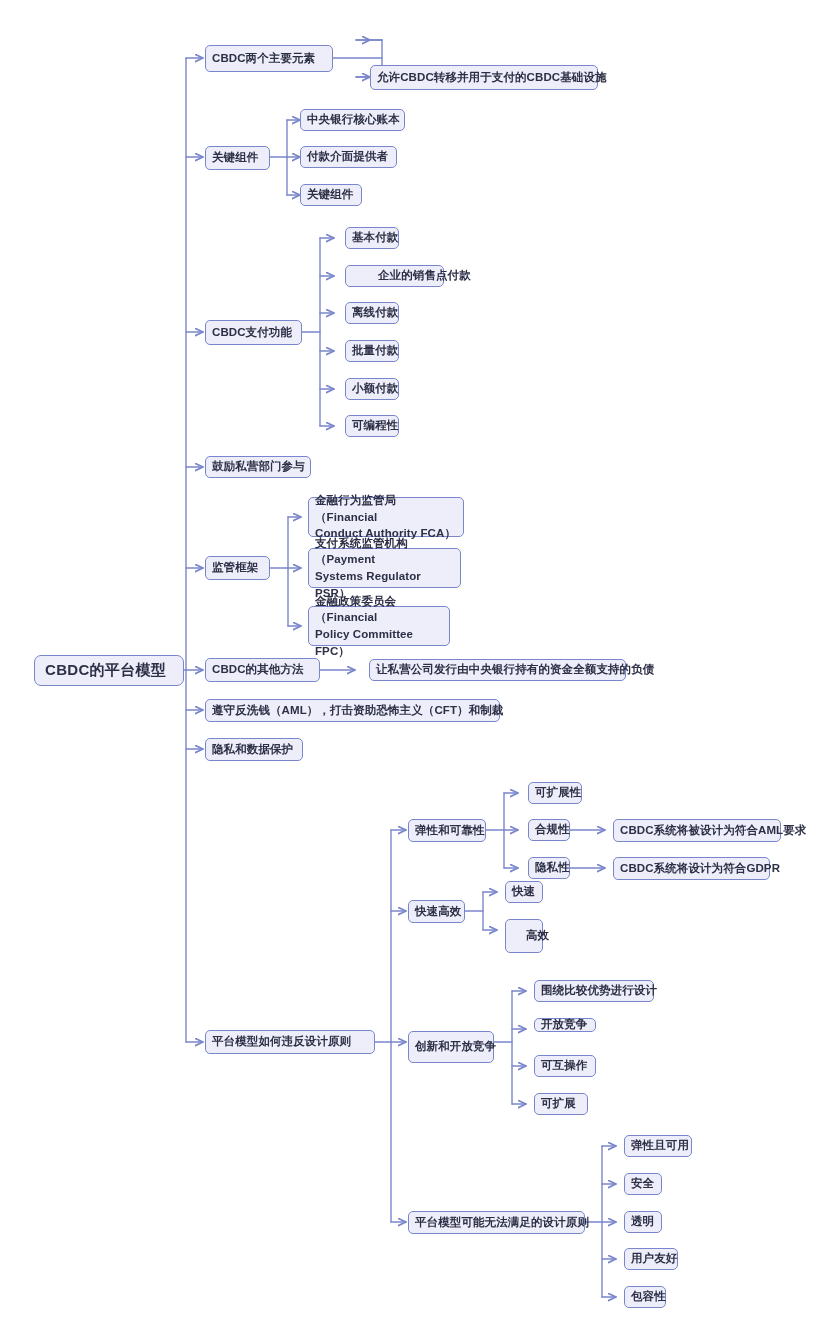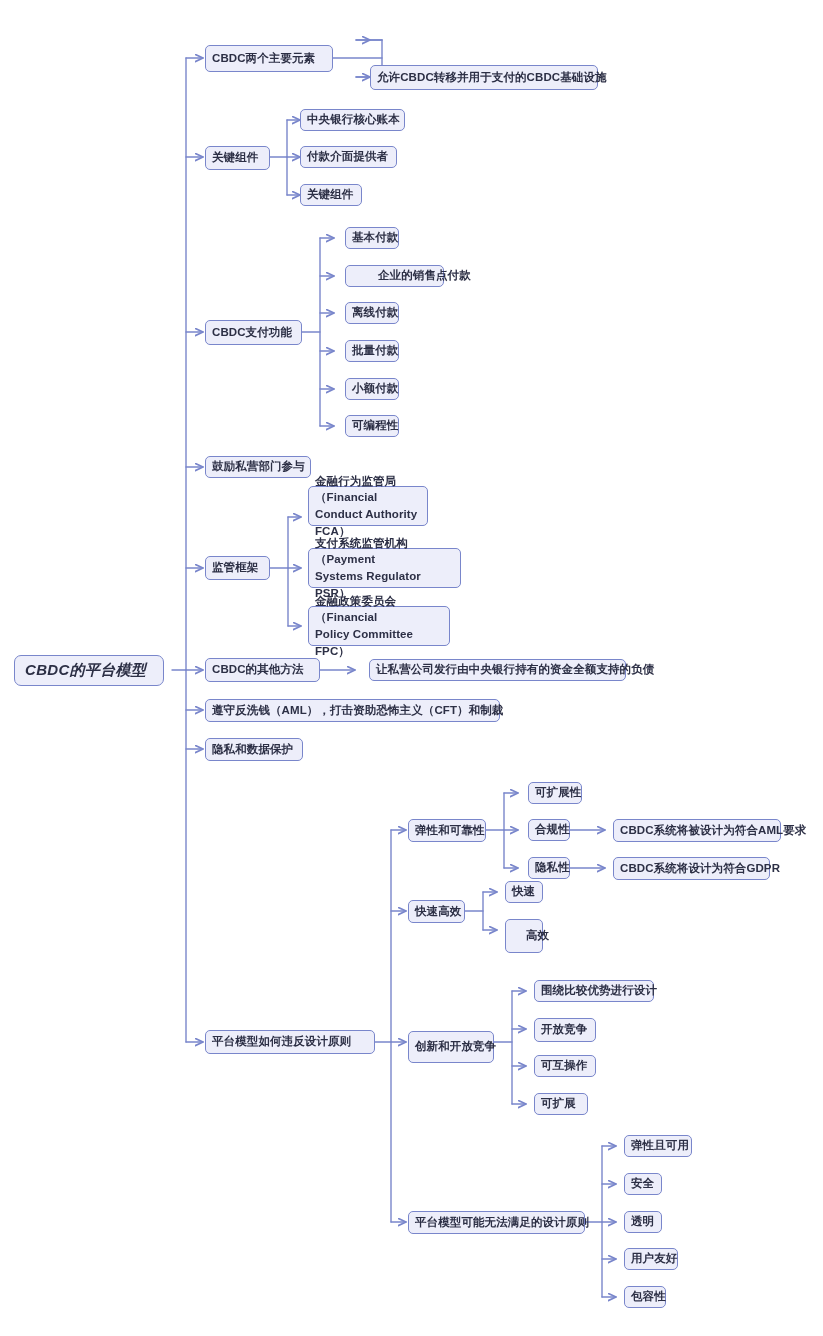--- a/index.html
+++ b/index.html
@@ -146,21 +146,21 @@
       <path d="M602,1146 L602,1297"></path>
       <path d="M602,1146 L616,1146" marker-end="url(#arrow)"></path>
       <path d="M602,1184 L616,1184" marker-end="url(#arrow)"></path>
       <path d="M602,1222 L616,1222" marker-end="url(#arrow)"></path>
       <path d="M602,1259 L616,1259" marker-end="url(#arrow)"></path>
       <path d="M602,1297 L616,1297" marker-end="url(#arrow)"></path>
 
     </g>
   </svg>
 
-  <div class="node root" style="left:14px; top:655px; width:150px; height:31px;font-style:italic;">CBDC的平台模型</div>
+  <div class="node root" style="left:34px; top:655px; width:150px; height:31px;">CBDC的平台模型</div>
 
   <div class="node" style="left:205px; top:45px; width:128px; height:27px;">CBDC两个主要元素</div>
   <div class="node" style="left:205px; top:146px; width:65px; height:24px;">关键组件</div>
   <div class="node" style="left:205px; top:320px; width:97px; height:25px;">CBDC支付功能</div>
   <div class="node" style="left:205px; top:456px; width:106px; height:22px;">鼓励私营部门参与</div>
   <div class="node" style="left:205px; top:556px; width:65px; height:24px;">监管框架</div>
   <div class="node" style="left:205px; top:658px; width:115px; height:24px;">CBDC的其他方法</div>
   <div class="node" style="left:205px; top:699px; width:295px; height:23px;">遵守反洗钱（AML），打击资助恐怖主义（CFT）和制裁</div>
   <div class="node" style="left:205px; top:738px; width:98px; height:23px;">隐私和数据保护</div>
   <div class="node" style="left:205px; top:1030px; width:170px; height:24px;">平台模型如何违反设计原则</div>
@@ -171,21 +171,21 @@
   <div class="node" style="left:300px; top:146px; width:97px; height:22px;">付款介面提供者</div>
   <div class="node" style="left:300px; top:184px; width:62px; height:22px;">关键组件</div>
 
   <div class="node" style="left:345px; top:227px; width:54px; height:22px;">基本付款</div>
   <div class="node" style="left:345px; top:265px; width:99px; height:22px;padding-left:32px;">企业的销售点付款</div>
   <div class="node" style="left:345px; top:302px; width:54px; height:22px;">离线付款</div>
   <div class="node" style="left:345px; top:340px; width:54px; height:22px;">批量付款</div>
   <div class="node" style="left:345px; top:378px; width:54px; height:22px;">小额付款</div>
   <div class="node" style="left:345px; top:415px; width:54px; height:22px;">可编程性</div>
 
-  <div class="node two-line" style="left:308px; top:486px; width:120px; height:40px;">金融行为监管局（Financial
+  <div class="node two-line" style="left:308px; top:497px; width:156px; height:40px;">金融行为监管局（Financial
 Conduct Authority FCA）</div>
   <div class="node two-line" style="left:308px; top:548px; width:153px; height:40px;">支付系统监管机构（Payment
 Systems Regulator PSR）</div>
   <div class="node" style="left:369px; top:659px; width:257px; height:22px;">让私营公司发行由中央银行持有的资金全额支持的负债</div>
 
   <div class="node two-line" style="left:308px; top:606px; width:142px; height:40px;">金融政策委员会（Financial
 Policy Committee FPC）</div>
 
   <div class="node" style="left:408px; top:819px; width:78px; height:23px;">弹性和可靠性</div>
   <div class="node" style="left:408px; top:900px; width:57px; height:23px;">快速高效</div>
@@ -196,21 +196,21 @@
   <div class="node" style="left:528px; top:819px; width:42px; height:22px;">合规性</div>
   <div class="node" style="left:528px; top:857px; width:42px; height:22px;">隐私性</div>
 
   <div class="node" style="left:613px; top:819px; width:168px; height:23px;">CBDC系统将被设计为符合AML要求</div>
   <div class="node" style="left:613px; top:857px; width:157px; height:23px;text-align:center;">CBDC系统将设计为符合GDPR</div>
 
   <div class="node" style="left:505px; top:881px; width:38px; height:22px;">快速</div>
   <div class="node" style="left:505px; top:919px; width:38px; height:34px;padding-left:20px;">高效</div>
 
   <div class="node" style="left:534px; top:980px; width:120px; height:22px;">围绕比较优势进行设计</div>
-  <div class="node" style="left:534px; top:1018px; width:62px; height:24px;">开放竞争</div>
+  <div class="node" style="left:534px; top:1018px; width:62px; height:14px;">开放竞争</div>
   <div class="node" style="left:534px; top:1055px; width:62px; height:22px;">可互操作</div>
   <div class="node" style="left:534px; top:1093px; width:54px; height:22px;">可扩展</div>
 
   <div class="node" style="left:624px; top:1135px; width:68px; height:22px;">弹性且可用</div>
   <div class="node" style="left:624px; top:1173px; width:38px; height:22px;">安全</div>
   <div class="node" style="left:624px; top:1211px; width:38px; height:22px;">透明</div>
   <div class="node" style="left:624px; top:1248px; width:54px; height:22px;">用户友好</div>
   <div class="node" style="left:624px; top:1286px; width:42px; height:22px;">包容性</div>
 
 </div>

